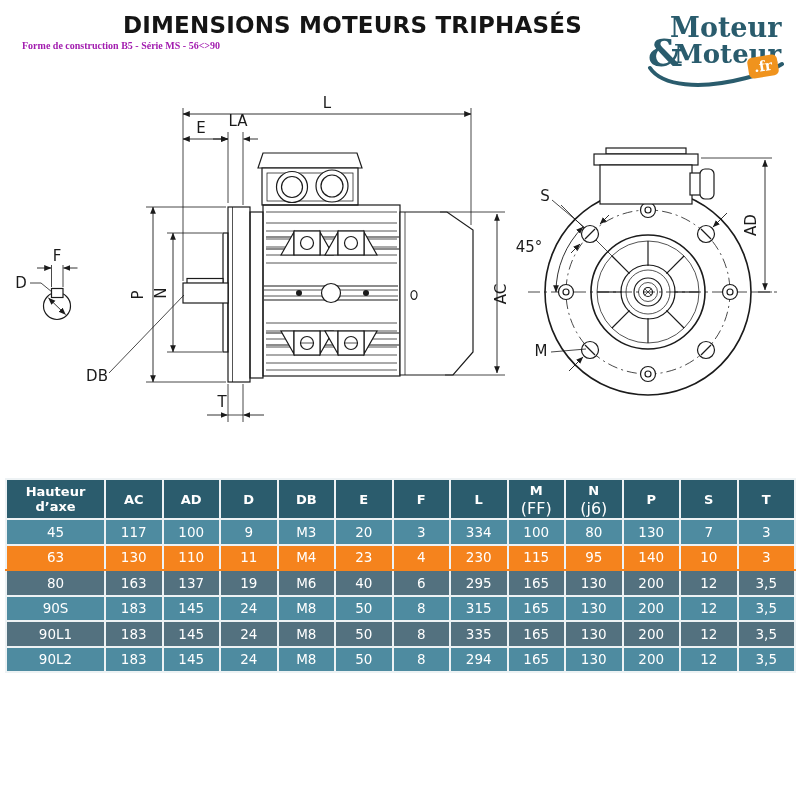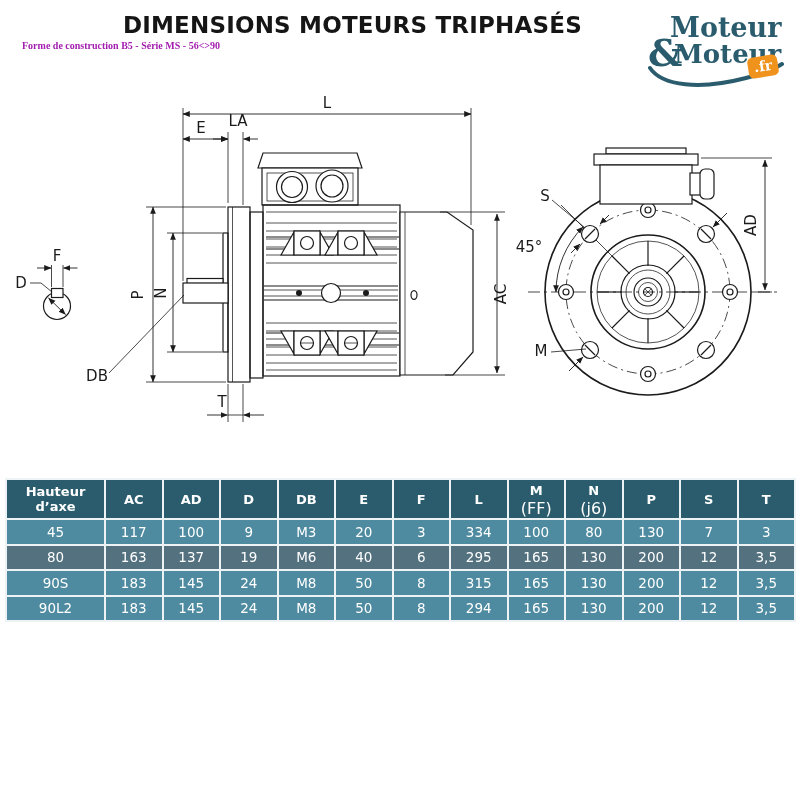--- a/index.html
+++ b/index.html
@@ -300,20 +300,35 @@
         <td>M3</td>
         <td>20</td>
         <td>3</td>
         <td>334</td>
         <td>100</td>
         <td>80</td>
         <td>130</td>
         <td>7</td>
         <td>3</td>
       </tr>
+      <tr class="hl">
+        <td>63</td>
+        <td>130</td>
+        <td>110</td>
+        <td>11</td>
+        <td>M4</td>
+        <td>23</td>
+        <td>4</td>
+        <td>230</td>
+        <td>115</td>
+        <td>95</td>
+        <td>140</td>
+        <td>10</td>
+        <td>3</td>
+      </tr>
       <tr class="dk">
         <td>80</td>
         <td>163</td>
         <td>137</td>
         <td>19</td>
         <td>M6</td>
         <td>40</td>
         <td>6</td>
         <td>295</td>
         <td>165</td>
@@ -330,20 +345,35 @@
         <td>M8</td>
         <td>50</td>
         <td>8</td>
         <td>315</td>
         <td>165</td>
         <td>130</td>
         <td>200</td>
         <td>12</td>
         <td>3,5</td>
       </tr>
+      <tr class="dk">
+        <td>90L1</td>
+        <td>183</td>
+        <td>145</td>
+        <td>24</td>
+        <td>M8</td>
+        <td>50</td>
+        <td>8</td>
+        <td>335</td>
+        <td>165</td>
+        <td>130</td>
+        <td>200</td>
+        <td>12</td>
+        <td>3,5</td>
+      </tr>
       <tr class="lt">
         <td>90L2</td>
         <td>183</td>
         <td>145</td>
         <td>24</td>
         <td>M8</td>
         <td>50</td>
         <td>8</td>
         <td>294</td>
         <td>165</td>

